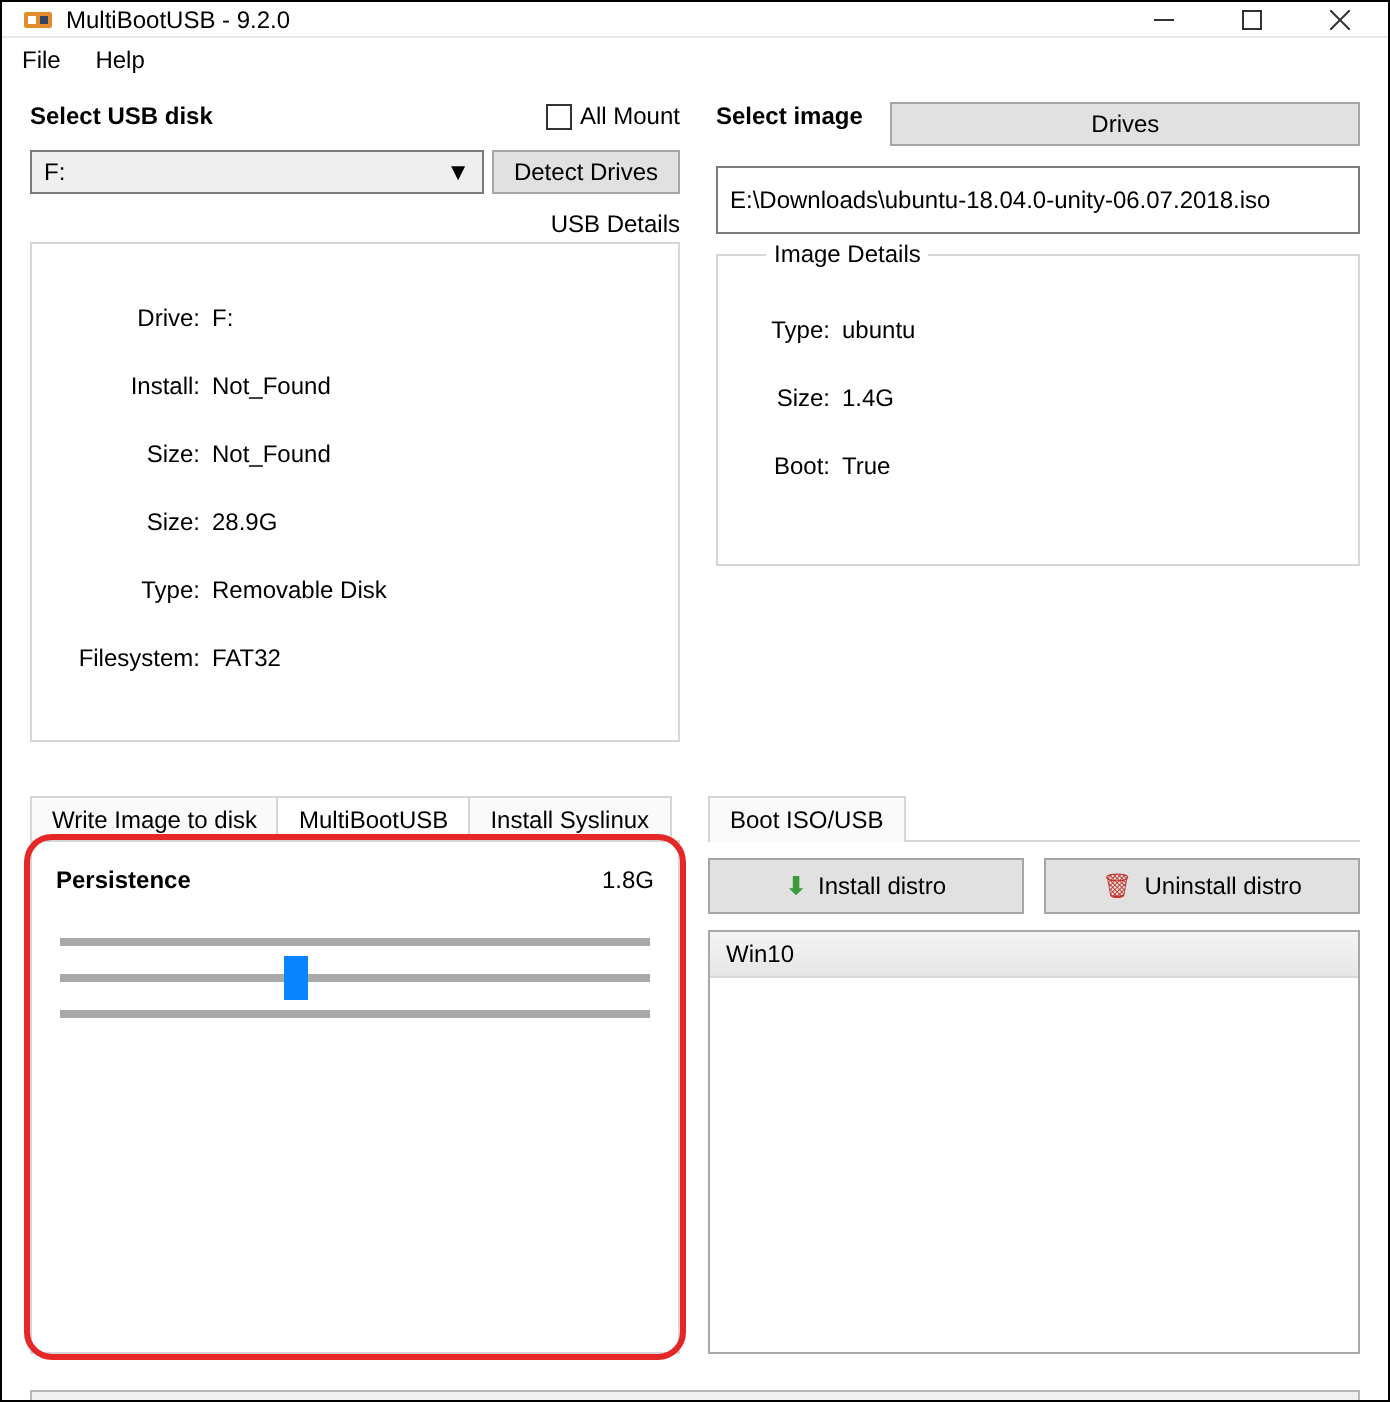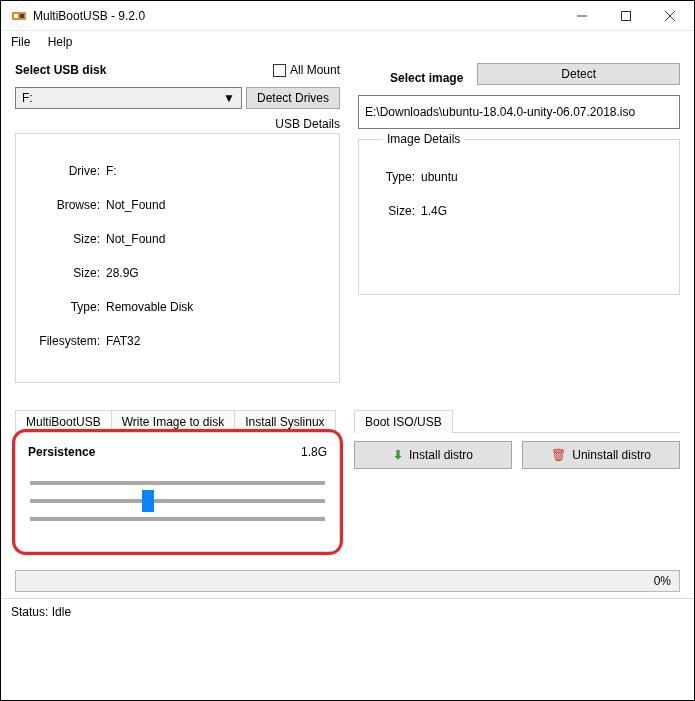--- a/index.html
+++ b/index.html
@@ -1,17 +1,17 @@
 <!DOCTYPE html>
 <html><head>
 <meta charset="utf-8">
 <style>
 * { box-sizing: border-box; margin: 0; padding: 0; font-family: "Segoe UI", Tahoma, sans-serif; font-size: 12px; }
 body { background: #fff; width: 695px; height: 701px; border: 1px solid #000; position: relative; }
-.titlebar { height: 30px; display: flex; align-items: center; padding: 0 2px 0 10px; border-bottom: 1px solid #e8e8e8; }
+.titlebar { height: 18px; display: flex; align-items: center; padding: 0 2px 0 10px; border-bottom: 1px solid #e8e8e8; }
 .titlebar .icon { width: 16px; height: 16px; margin-right: 6px; display:inline-block; }
 .title { flex: 1; }
 .winbtns { display: flex; }
 .winbtn { width: 44px; height: 28px; display: flex; align-items: center; justify-content: center; color: #333; }
 .menubar { padding: 4px 10px 8px; }
 .menubar span { margin-right: 14px; }
 .content { padding: 6px 14px 0 14px; }
 .row1 { display: flex; gap: 18px; }
 .col-usb { width: 325px; }
 .col-img { flex: 1; }
@@ -22,21 +22,21 @@
 .chk { width: 13px; height: 13px; border: 1px solid #333; display:inline-block; }
 .usb-line2 { display: flex; gap: 4px; }
 .combo { flex: 1; height: 22px; border: 1px solid #7a7a7a; background: #EFEFEF; display: flex; align-items: center; padding: 0 6px; position: relative; }
 .combo .caret { position: absolute; right: 6px; }
 .btn { border: 1px solid #a5a5a5; background: #e1e1e1; padding: 2px 10px; display:inline-flex; align-items:center; justify-content:center;text-align:right; }
 .usb-details-label { text-align: right; margin-top: 8px; }
 .fieldset { border: 1px solid #d6d6d6; padding: 10px 14px 14px; margin-top: 2px; position: relative; }
 .legend-text { position: absolute; top:-8px; left:24px; background:#fff; padding:0 4px; }
 .kv { display: flex; gap: 6px; margin: 20px 0; }
 .kv .k { width: 70px; text-align: right; }
-.img-head { display:flex; align-items:flex-end; gap:14px; margin-bottom:10px;margin-left:32px; }
+.img-head { display:flex; align-items:flex-start; gap:14px; margin-bottom:10px; }
 .img-head .btn { flex:1; height:22px; text-align:center; }
 .txt { width: 100%; height:22px; border:1px solid #7a7a7a; padding:16px 6px; background:#fff; }
 .tabs { display:flex; margin-top: 26px; position:relative; }
 .tab { border:1px solid #d6d6d6; border-bottom:none; padding:4px 10px; background:#fff; margin-right:-1px; position:relative; top:1px; }
 .tab.inactive { background:#fafafa; }
 .lower { display:flex; gap:14px; margin-top:0; }
 .persist-box { width: 325px; border:1px solid #d6d6d6; padding:12px 12px 16px; position: relative; }
 .highlight { border:3px solid #e62727; border-radius:14px; position:absolute; inset:-4px; pointer-events:none; }
 .persist-head { display:flex; justify-content:space-between; margin-bottom:22px; }
 .slider-track { height: 4px; background:#a8a8a8; margin:14px 2px; position:relative; }
@@ -104,21 +104,21 @@
         </div>
         <button class="btn">Detect Drives</button>
       </div>
       <div class="usb-details-label">USB Details</div>
       <div class="fieldset">
         <div class="kv">
             <span class="k">Drive:</span>
             <span>F:</span>
           </div>
         <div class="kv">
-            <span class="k">Browse:</span>
+            <span class="k">Install:</span>
             <span>Not_Found</span>
           </div>
         <div class="kv">
             <span class="k">Size:</span>
             <span>Not_Found</span>
           </div>
         <div class="kv">
             <span class="k">Size:</span>
             <span>28.9G</span>
           </div>
@@ -129,42 +129,46 @@
         <div class="kv">
             <span class="k">Filesystem:</span>
             <span>FAT32</span>
           </div>
       </div>
     </div>
 
     <div class="col-img">
       <div class="img-head">
         <span class="bold">Select image</span>
-        <button class="btn">Detect</button>
+        <button class="btn">Drives</button>
       </div>
       <input class="txt" value="E:\Downloads\ubuntu-18.04.0-unity-06.07.2018.iso" style="">
       <div class="fieldset" style="margin-top:10px; min-height:156px;">
         <span class="legend-text">Image Details</span>
         <div class="kv">
             <span class="k" style="width:42px;text-align:right">Type:</span>
             <span>ubuntu</span>
           </div>
         <div class="kv">
             <span class="k" style="width:42px;text-align:right">Size:</span>
             <span>1.4G</span>
           </div>
+        <div class="kv">
+            <span class="k" style="width:42px;text-align:right">Boot:</span>
+            <span>True</span>
+          </div>
       </div>
     </div>
   </div>
 
   <div style="display:flex;">
     <div style="width:339px;">
       <div class="tabs">
+        <div class="tab inactive">Write Image to disk</div>
         <div class="tab">MultiBootUSB</div>
-        <div class="tab inactive">Write Image to disk</div>
         <div class="tab inactive">Install Syslinux</div>
       </div>
     </div>
     <div style="flex:1;">
       <div class="tabs">
         <div class="tab inactive">Boot ISO/USB</div>
       </div>
     </div>
   </div>
 
@@ -186,20 +190,23 @@
       <div class="distro-btns">
         <button class="distro-btn">
           <span style="color:#3a9b3a;font-weight:bold;">⬇</span>
           <span>Install distro</span>
         </button>
         <button class="distro-btn">
           <span style="color:#c5352c;">🗑</span>
           <span>Uninstall distro</span>
         </button>
       </div>
+      <div class="list">
+        <div class="list-item">Win10</div>
+      </div>
     </div>
   </div>
 
   <div class="progress">
     <span>0%</span>
   </div>
 </div>
 
 <div class="status">
   <span>Status:</span>

